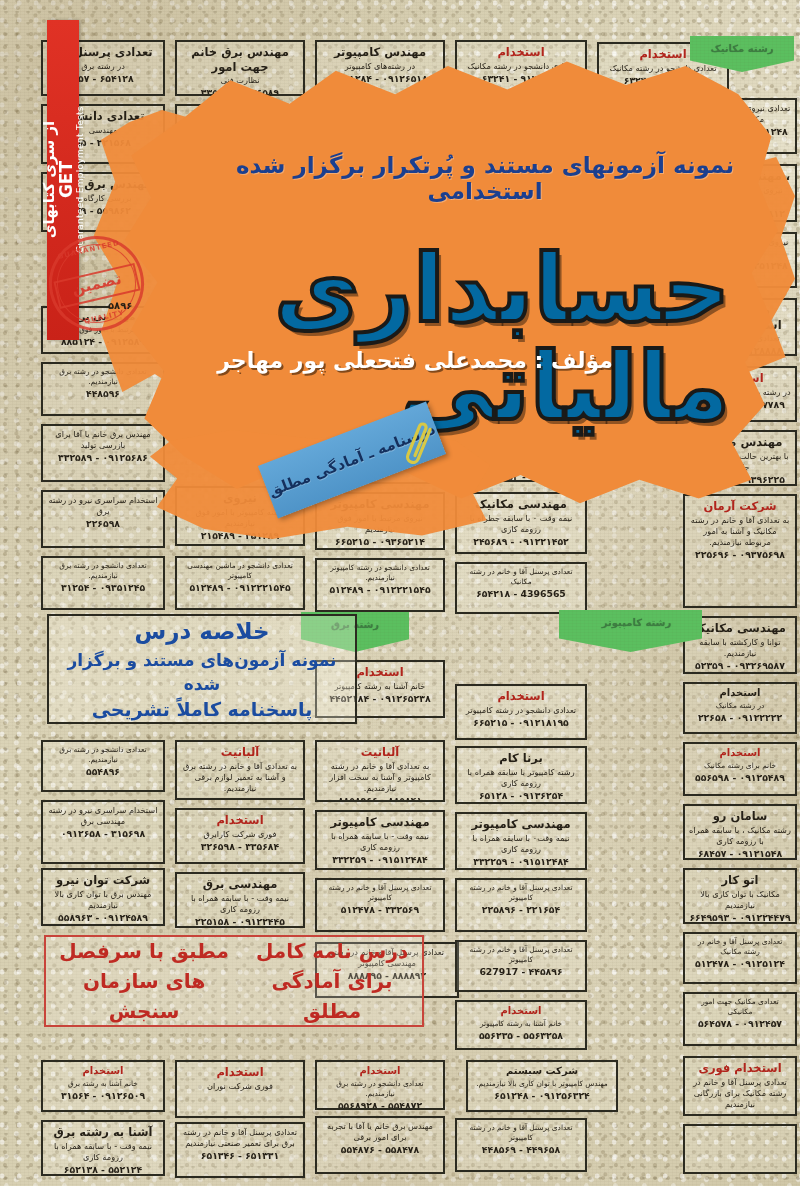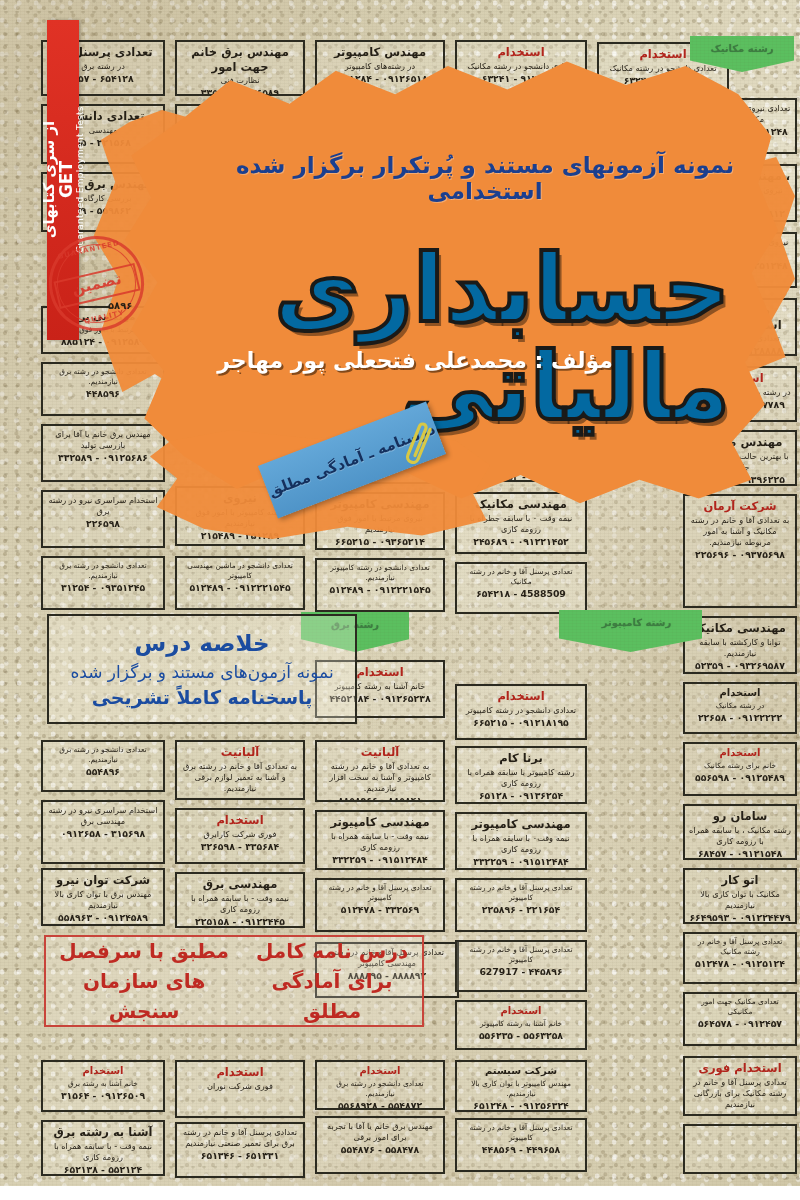--- a/index.html
+++ b/index.html
@@ -196,21 +196,21 @@
   
   .bluebox{
     position:absolute;left:47px;top:614px;width:310px;height:110px;
     border:2.5px solid #2b2a20;box-sizing:border-box;
     display:flex;flex-direction:column;align-items:center;justify-content:center;
     color:#1b4ca0;text-align:center;line-height:1.42;
     background:rgba(252,248,232,.30);
     direction:rtl;
   }
   .bluebox .l1{font-size:23px;font-weight:bold}
-  .bluebox .l2{font-size:17px;font-weight:normal}
+  .bluebox .l2{font-size:17px;font-weight:bold}
   .bluebox .l3{font-size:19px;font-weight:bold}
 
   
   .redbox{
     position:absolute;left:44px;top:935px;width:380px;height:92px;
     border:2px solid #c8443a;box-sizing:border-box;
     display:flex;flex-direction:row;align-items:center;justify-content:center;
     color:#bf2a22;text-align:center;line-height:1.5;
     background:rgba(252,248,232,.22);
     direction:rtl;
@@ -421,21 +421,21 @@
         <span class="bdy">رشته مکانیک</span>
         <span class="tel">۷۷۶۵۹۸ - ۷۷۸۹۶۵۲</span>
       </div>
       <div class="ad" style="left: 455px; top: 492px; width: 132px; height: 62px;">
         <span class="ttl">مهندسی مکانیک</span>
         <span class="bdy">نیمه وقت ۰ با سابقه جطراه با رزومه کاری</span>
         <span class="tel">۰۹۱۲۲۱۴۵۲ - ۲۴۵۶۸۹</span>
       </div>
       <div class="ad small" style="left: 455px; top: 562px; width: 132px; height: 52px;">
         <span class="bdy">تعدادی پرسنل آقا و خانم در رشته مکانیک</span>
-        <span class="tel">4588509 - ۶۵۴۲۱۸</span>
+        <span class="tel">4396565 - ۶۵۴۲۱۸</span>
       </div>
       <div class="ad" style="left: 455px; top: 684px; width: 132px; height: 56px;">
         <span class="ttl red">استخدام</span>
         <span class="bdy">تعدادی دانشجو در رشته کامپیوتر</span>
         <span class="tel">۰۹۱۲۱۸۱۹۵ - ۶۶۵۲۱۵</span>
       </div>
       <div class="ad" style="left: 455px; top: 746px; width: 132px; height: 58px;">
         <span class="ttl">برنا کام</span>
         <span class="bdy">رشته کامپیوتر با سابقه همراه با رزومه کاری</span>
         <span class="tel">۰۹۱۳۶۲۵۴ - ۶۵۱۲۸</span>
@@ -451,21 +451,21 @@
       </div>
       <div class="ad small" style="left: 455px; top: 940px; width: 132px; height: 52px;">
         <span class="bdy">تعدادی پرسنل آقا و خانم در رشته کامپیوتر</span>
         <span class="tel">۴۴۵۸۹۶ - 627917</span>
       </div>
       <div class="ad small" style="left: 455px; top: 1000px; width: 132px; height: 50px;">
         <span class="ttl red">استخدام</span>
         <span class="bdy">خانم آشنا به رشته کامپیوتر</span>
         <span class="tel">۵۵۶۳۲۵۸ - ۵۵۶۲۳۵</span>
       </div>
-      <div class="ad small" style="left: 455px; top: 1060px; width: 132px; height: 52px;">
+      <div class="ad small" style="left: 466px; top: 1060px; width: 152px; height: 52px;">
         <span class="ttl">شرکت سیستم</span>
         <span class="bdy">مهندس کامپیوتر با توان کاری بالا نیازمندیم.</span>
         <span class="tel">۰۹۱۲۵۶۳۲۴ - ۶۵۱۲۴۸</span>
       </div>
       <div class="ad small" style="left: 455px; top: 1118px; width: 132px; height: 54px;">
         <span class="bdy">تعدادی پرسنل آقا و خانم در رشته کامپیوتر</span>
         <span class="tel">۴۴۹۶۵۸ - ۴۴۸۵۶۹</span>
       </div>
       <div class="ad" style="left: 597px; top: 42px; width: 132px; height: 56px;">
         <span class="ttl red">استخدام</span>

